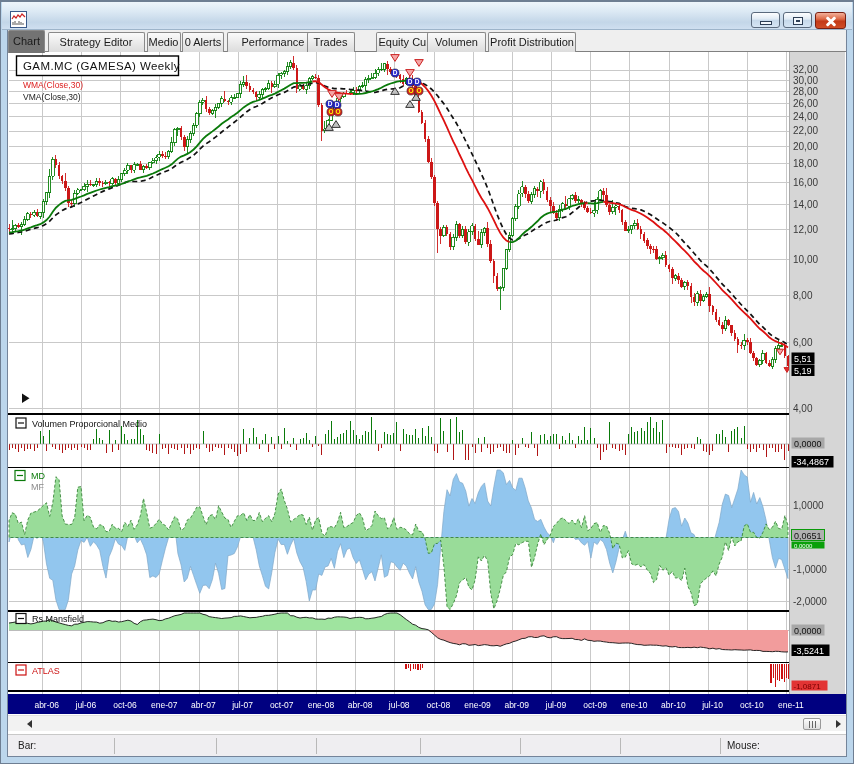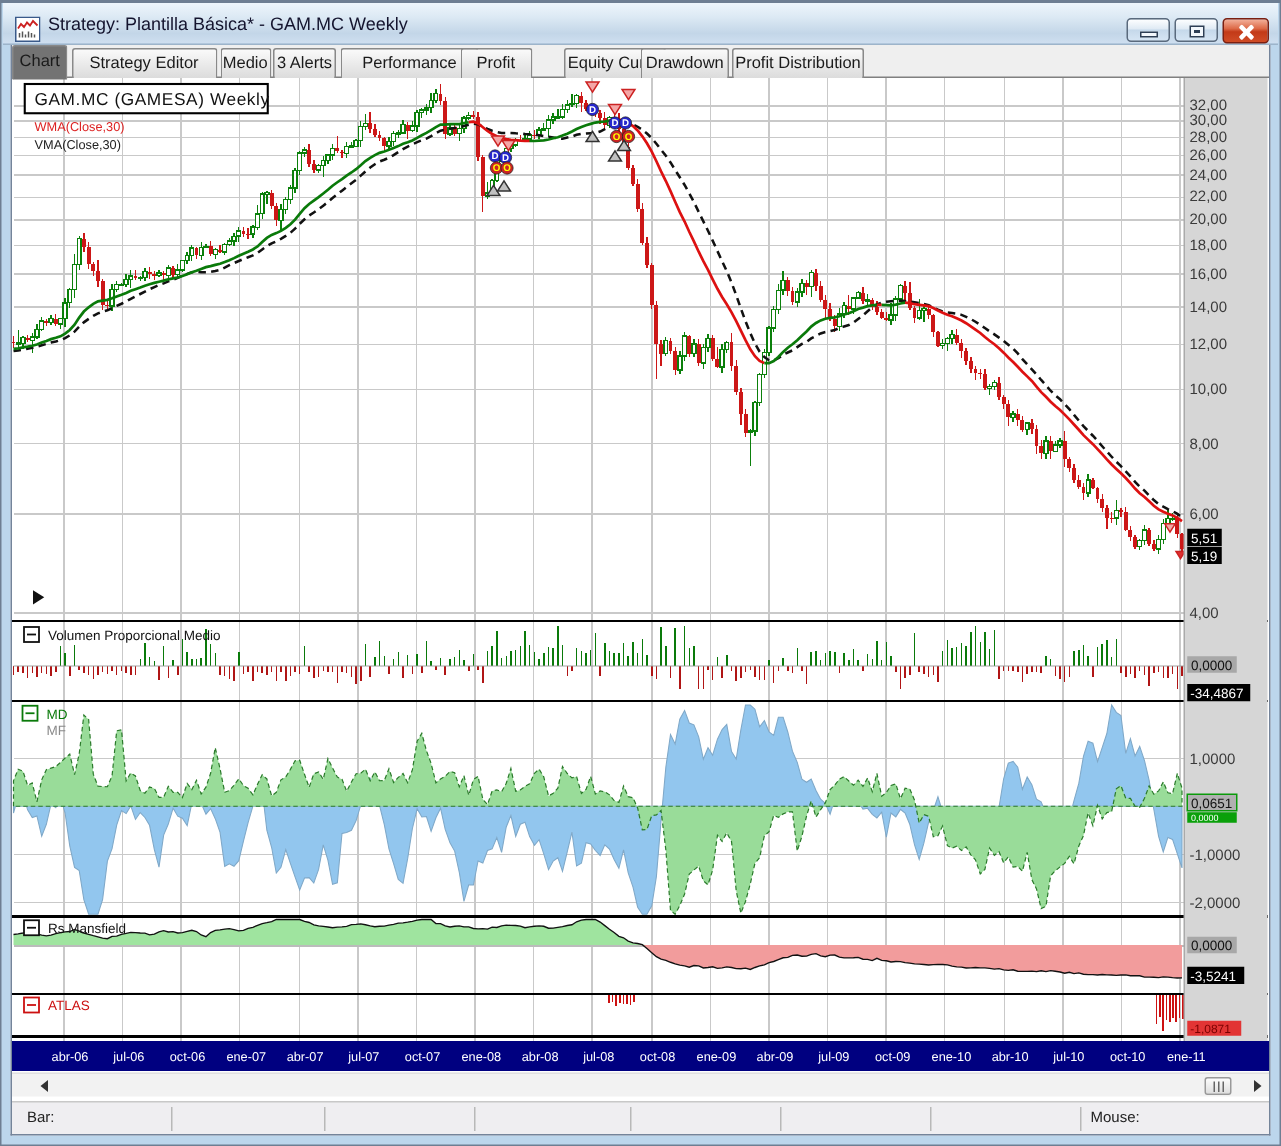--- a/index.html
+++ b/index.html
@@ -36,43 +36,42 @@
 .sep{position:absolute;top:3px;width:1px;height:16px;background:#b8b8b8;}
 </style></head>
 <body>
 <div id="frame"></div>
 <div id="titlebar">
  <svg width="17" height="17" style="position:absolute;left:8px;top:9px" viewBox="0 0 17 17">
   <rect x="0.5" y="0.5" width="16" height="16" fill="#fff" stroke="#3a5a8a"></rect>
   <polyline points="2,8 4,5 6,7 8,4 10,6 12,3 15,6" fill="none" stroke="#cc2222" stroke-width="1.2"></polyline>
   <path d="M3 14V11M5 14V10M7 14V12M9 14V10M11 14V11M13 14V12" stroke="#555" stroke-width="1"></path>
  </svg>
- <span id="title">Strategy: Plantilla Básica* - GAM.MC Weekly</span>
  <div class="wbtn" id="bmin">
       <div class="g"></div>
     </div>
  <div class="wbtn" id="bmax">
       <div class="g"></div>
       <div class="g2"></div>
     </div>
  <div class="wbtn" id="bclose">
       <div class="x1"></div>
       <div class="x2"></div>
     </div>
 </div>
 <div id="client"></div>
 <div id="tabrow">
  <div class="tab active" style="left:0px;width:37px;">Chart</div>
  <div class="tab" style="left:39.5px;width:97px;">Strategy Editor</div>
  <div class="tab" style="left:138.5px;width:34px;">Medio</div>
- <div class="tab" style="left:174px;width:42px;">3 Alerts</div>
+ <div class="tab" style="left:174px;width:42px;">0 Alerts</div>
  <div class="tab" style="left:219px;width:92px;">Performance</div>
- <div class="tab" style="left:298.5px;width:48px;">Profit</div>
+ <div class="tab" style="left:298.5px;width:48px;">Trades</div>
  <div class="tab" style="left:368px;width:68px;">Equity Curve</div>
- <div class="tab" style="left:419px;width:59px;">Drawdown</div>
+ <div class="tab" style="left:419px;width:59px;">Volumen</div>
  <div class="tab" style="left:480px;width:88px;">Profit Distribution</div>
 </div>
 <svg id="chartsvg" width="838" height="663" viewBox="8 52 838 663">
 <rect x="8" y="52" width="838" height="663" fill="#fff"></rect>
 <line x1="42.5" y1="52" x2="42.5" y2="694" stroke="#c9c9c9" stroke-width="1" shape-rendering="crispEdges"></line>
 <line x1="81.5" y1="52" x2="81.5" y2="694" stroke="#c9c9c9" stroke-width="1" shape-rendering="crispEdges"></line>
 <line x1="120.5" y1="52" x2="120.5" y2="694" stroke="#c9c9c9" stroke-width="1" shape-rendering="crispEdges"></line>
 <line x1="159.5" y1="52" x2="159.5" y2="694" stroke="#c9c9c9" stroke-width="1" shape-rendering="crispEdges"></line>
 <line x1="199.5" y1="52" x2="199.5" y2="694" stroke="#c9c9c9" stroke-width="1" shape-rendering="crispEdges"></line>
 <line x1="238.5" y1="52" x2="238.5" y2="694" stroke="#c9c9c9" stroke-width="1" shape-rendering="crispEdges"></line>

